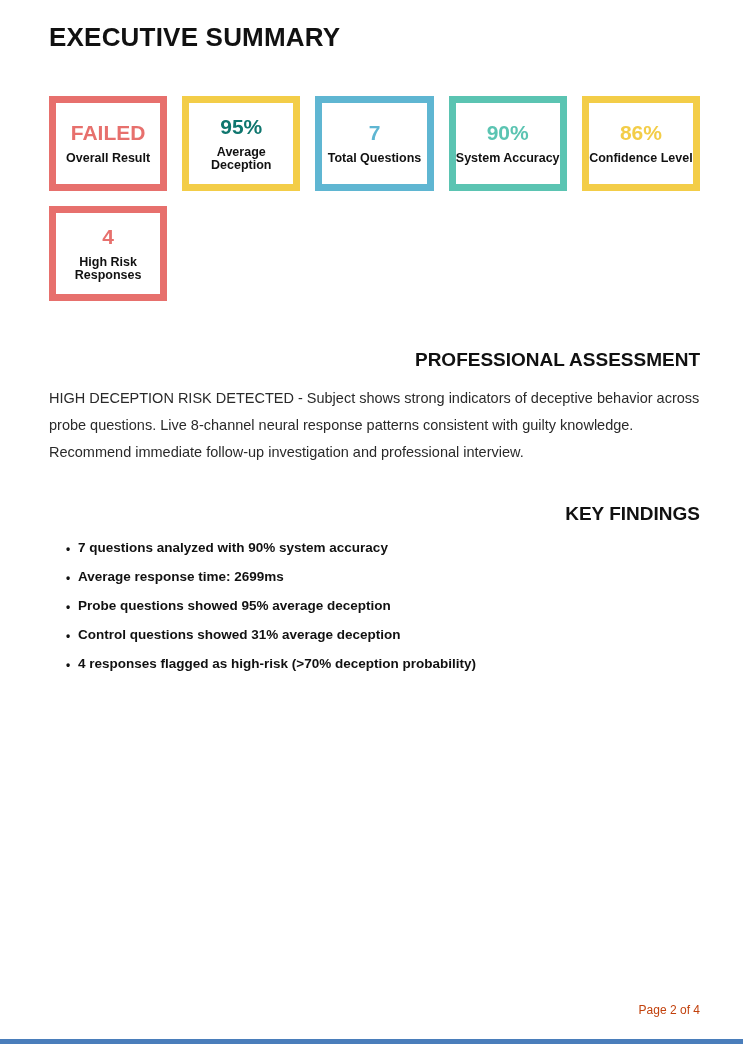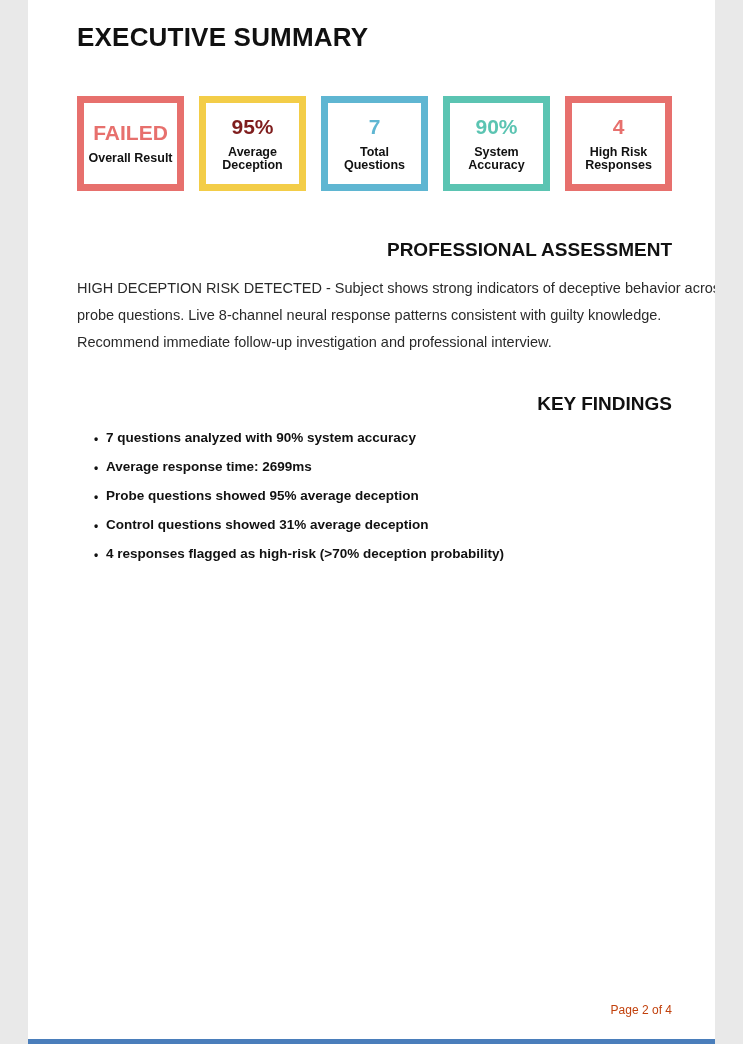--- a/index.html
+++ b/index.html
@@ -1,18 +1,18 @@
 <!DOCTYPE html>
 <html><head>
 <meta charset="utf-8">
 <style>
   html, body { margin: 0; padding: 0; background: #e9e9e9; }
   .page {
     position: relative;
-    width: 687px;
+    width: 743px;
     height: 1044px;
     background: #ffffff;
     font-family: "Liberation Sans", sans-serif;
     overflow: hidden;
     margin: 0 auto;
   }
   .content { padding: 22px 43px 0 49px; }
 
   .doc-title {
     margin: 0;
@@ -115,30 +115,34 @@
 
     <h1 class="doc-title">EXECUTIVE SUMMARY</h1>
 
     <div class="cards">
 
     <div class="card" style="border-color: rgb(231, 112, 109);">
           <div class="card-value" style="color: rgb(231, 112, 109);">FAILED</div>
           <div class="card-label">Overall Result</div>
         </div>
         <div class="card" style="border-color: rgb(243, 205, 72);">
-          <div class="card-value" style="color: #7f1d1d;">95%</div>
+          <div class="card-value" style="color: #0f766e;">95%</div>
           <div class="card-label">Average Deception</div>
         </div>
         <div class="card" style="border-color: rgb(95, 182, 210);">
           <div class="card-value" style="color: rgb(95, 182, 210);">7</div>
           <div class="card-label">Total Questions</div>
         </div>
         <div class="card" style="border-color: rgb(91, 196, 178);">
           <div class="card-value" style="color: rgb(91, 196, 178);">90%</div>
           <div class="card-label">System Accuracy</div>
+        </div>
+        <div class="card" style="border-color: rgb(243, 205, 72);">
+          <div class="card-value" style="color: rgb(243, 205, 72);">86%</div>
+          <div class="card-label">Confidence Level</div>
         </div>
         <div class="card" style="border-color: rgb(231, 112, 109);">
           <div class="card-value" style="color: rgb(231, 112, 109);">4</div>
           <div class="card-label">High Risk Responses</div>
         </div>
       </div>
 
     <div>
       <h2 class="section-heading assessment-heading">PROFESSIONAL ASSESSMENT</h2>
       <p class="assessment-body">HIGH DECEPTION RISK DETECTED - Subject shows strong indicators of deceptive behavior across probe questions. Live 8-channel neural response patterns consistent with guilty knowledge. Recommend immediate follow-up investigation and professional interview.</p>

